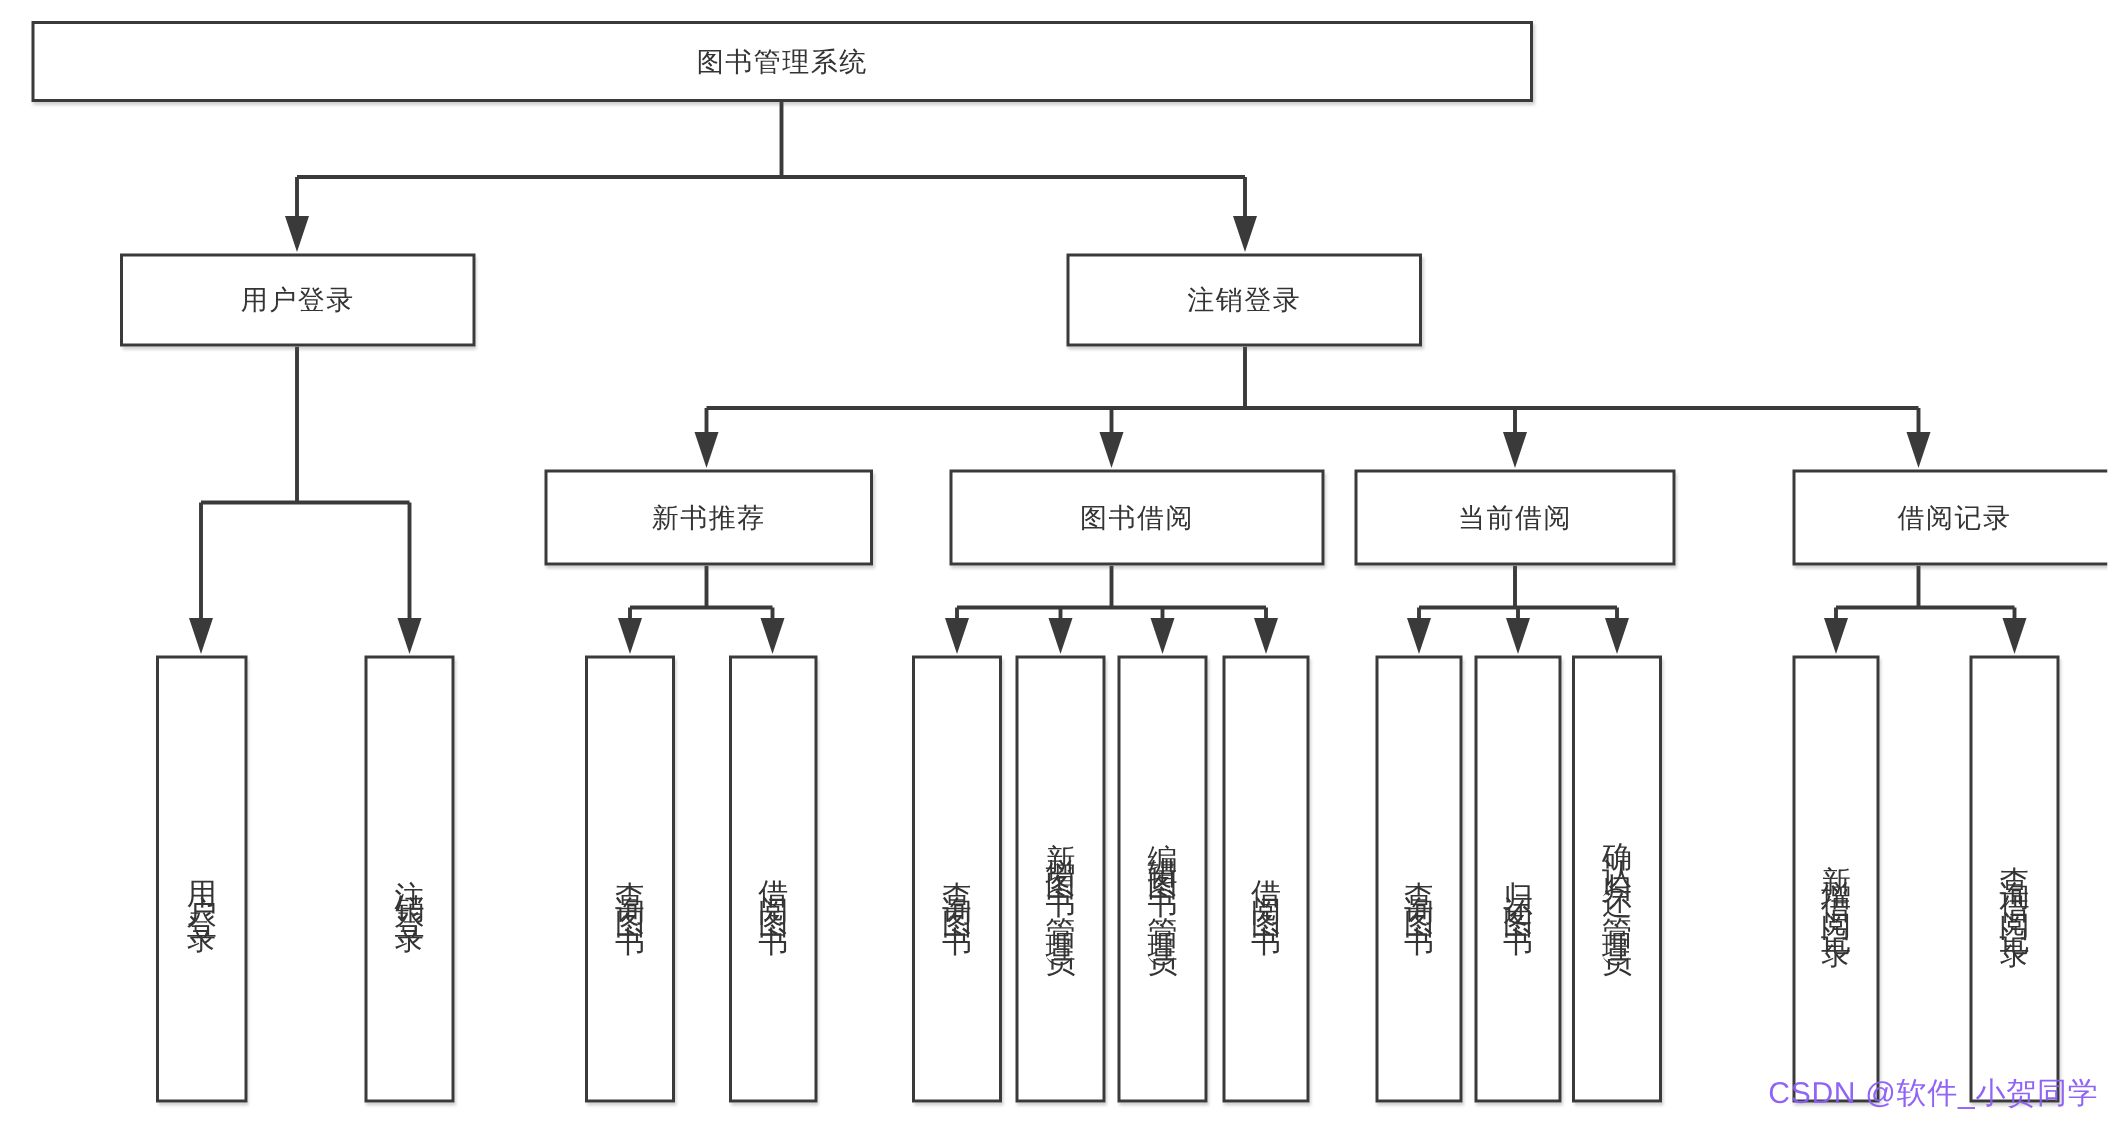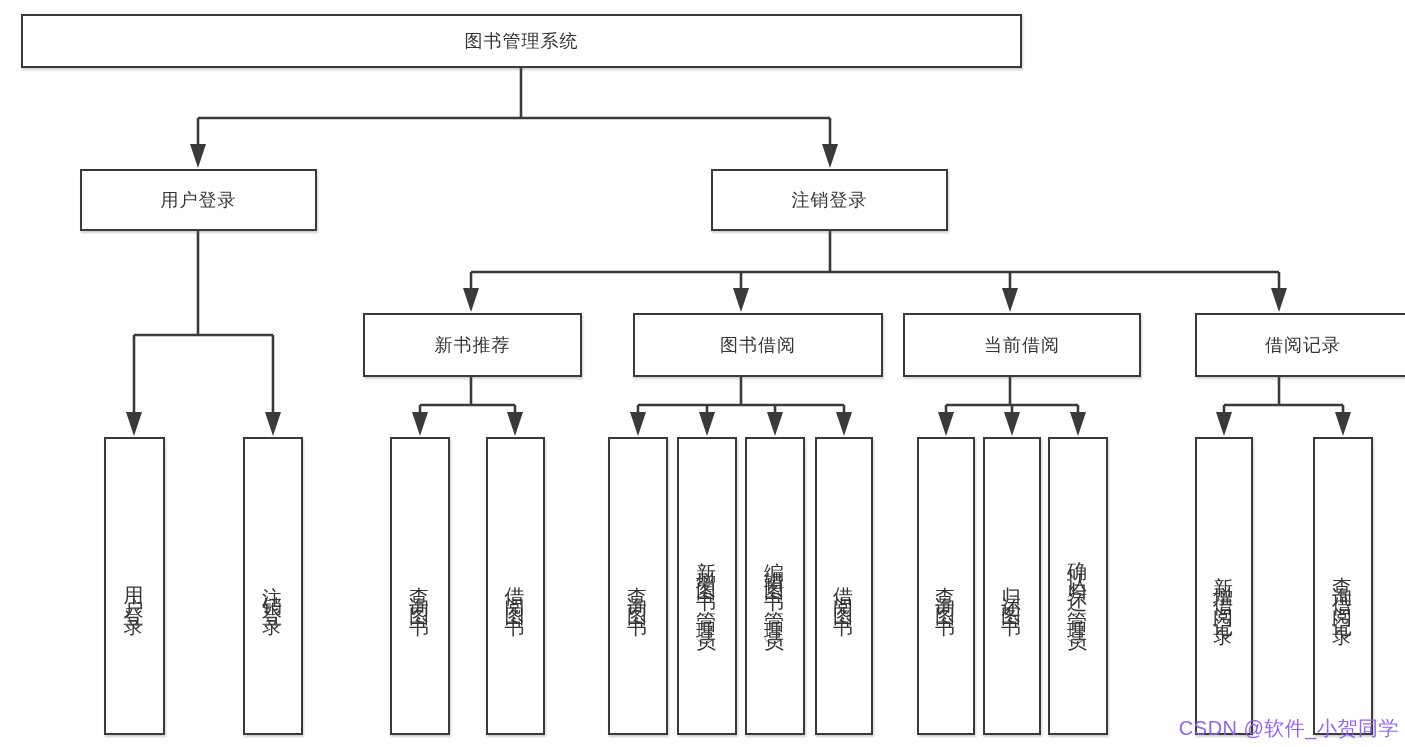--- a/index.html
+++ b/index.html
@@ -130,21 +130,21 @@
   <div class="node h-node" style="left:711px;top:169px;width:237px;height:62px;">
     <span>注销登录</span>
   </div>
 
   <div class="node h-node" style="left:363px;top:313px;width:219px;height:64px;">
     <span>新书推荐</span>
   </div>
   <div class="node h-node" style="left:633px;top:313px;width:250px;height:64px;">
     <span>图书借阅</span>
   </div>
-  <div class="node h-node" style="left:903px;top:313px;width:238px;height:64px;">
+  <div class="node h-node" style="left:903px;top:313px;width:214px;height:64px;">
     <span>当前借阅</span>
   </div>
   <div class="node h-node" style="left:1195px;top:313px;width:216px;height:64px;">
     <span>借阅记录</span>
   </div>
 
   <div class="node v-node" style="left:104px;width:61px;">
     <span class="vtext">用户登录</span>
   </div>
   <div class="node v-node" style="left:243px;width:60px;">

